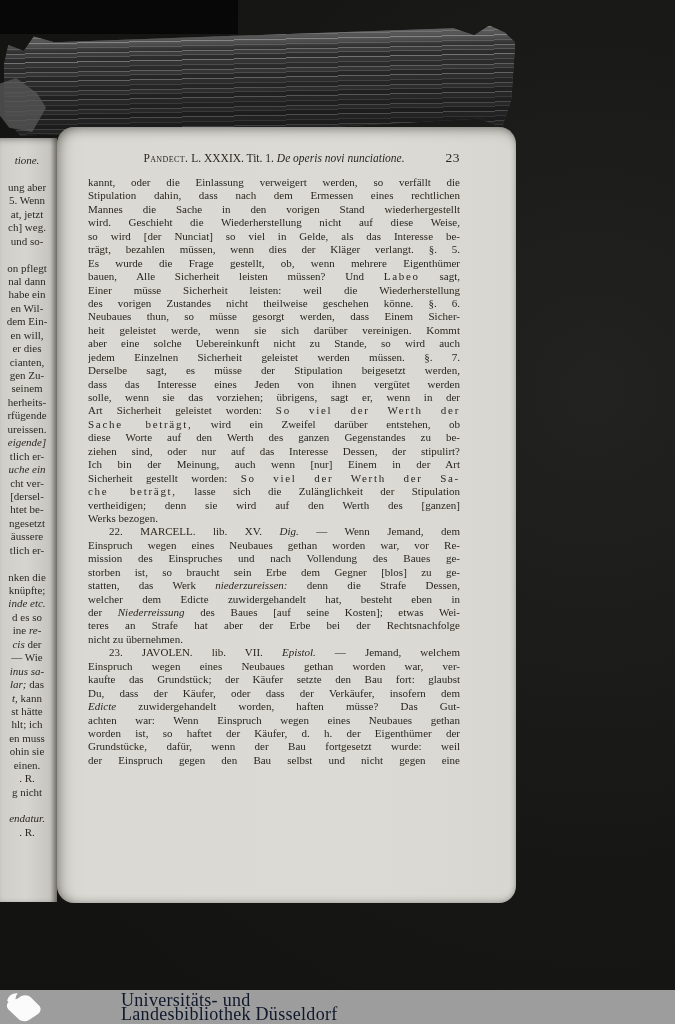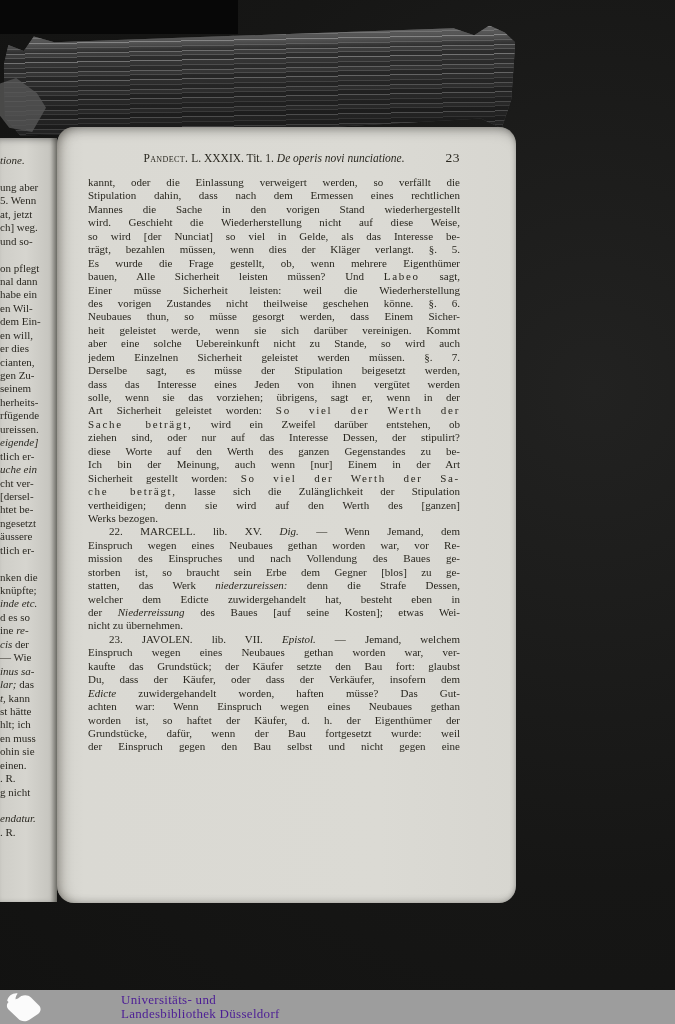--- a/index.html
+++ b/index.html
@@ -24,21 +24,21 @@
     opacity:.8;
   }
   
   .strip{
     position:absolute;left:0;top:138px;width:57px;height:764px;
     background:linear-gradient(90deg,#cfcec8 0,#d6d5cf 45%,#c6c5bf 88%,#97968e 100%);
     box-shadow:inset -4px 0 6px -2px rgba(0,0,0,.35), inset 0 6px 8px -6px rgba(0,0,0,.4);
     padding-top:16px;box-sizing:border-box;
     color:#2b2922;font-size:11px;line-height:13.45px;
   }
-  .sline{height:13.45px;text-align:left;padding-right:3px;overflow:hidden;white-space:nowrap;}
+  .sline{height:13.45px;text-align:center;padding-right:3px;overflow:hidden;white-space:nowrap;}
   
   .page{
     position:absolute;left:57px;top:127px;width:459px;height:776px;
     background:linear-gradient(90deg,#d3d2cc 0,#dad9d3 6%,#dbdad4 70%,#d7d6d0 100%);
     box-shadow:inset 9px 0 14px -8px rgba(55,50,40,.55),
                inset 0 10px 14px -10px rgba(0,0,0,.5),
                inset 0 -7px 10px -8px rgba(0,0,0,.3),
                inset -4px 0 6px -5px rgba(0,0,0,.35);
     color:#29271f;
     border-radius:17px;
@@ -56,21 +56,21 @@
   .bline.end{text-align-last:left;}
   .it{font-style:italic;}
   .sp{letter-spacing:1.7px;word-spacing:2.5px;}
   
   .footer{
     position:absolute;left:0;bottom:0;width:675px;height:34px;background:#9d9d9d;
     display:flex;align-items:center;
   }
   .footer-logo{margin-left:3px;flex:0 0 auto;}
   .footer-text{
-    margin-left:78px;color:#4c1d95;font-size:13px;line-height:14.5px;letter-spacing:.3px;
+    margin-left:78px;color:#0f172a;font-size:18px;line-height:14.5px;letter-spacing:.3px;
   }
 </style>
 </head>
 <body>
 
 <div class="scene">
 
   <div class="top-dark"></div>
 
   <div class="book-edge"></div>
@@ -152,34 +152,35 @@
         <div class="bline"><span>des vorigen Zustandes nicht theilweise geschehen könne. §. 6.</span></div>
         <div class="bline"><span>Neubaues thun, so müsse gesorgt werden, dass Einem Sicher-</span></div>
         <div class="bline"><span>heit geleistet werde, wenn sie sich darüber vereinigen. Kommt</span></div>
         <div class="bline"><span>aber eine solche Uebereinkunft nicht zu Stande, so wird auch</span></div>
         <div class="bline"><span>jedem Einzelnen Sicherheit geleistet werden müssen. §. 7.</span></div>
         <div class="bline"><span>Derselbe sagt, es müsse der Stipulation beigesetzt werden,</span></div>
         <div class="bline"><span>dass das Interesse eines Jeden von ihnen vergütet werden</span></div>
         <div class="bline"><span>solle, wenn sie das vorziehen; übrigens, sagt er, wenn in der</span></div>
         <div class="bline"><span>Art Sicherheit geleistet worden: </span><span class="sp">So viel der Werth der</span></div>
         <div class="bline"><span class="sp">Sache beträgt,</span><span> wird ein Zweifel darüber entstehen, ob</span></div>
+        <div class="bline"><span>diese Worte auf den Werth des ganzen Gegenstandes zu be-</span></div>
         <div class="bline"><span>ziehen sind, oder nur auf das Interesse Dessen, der stipulirt?</span></div>
-        <div class="bline"><span>diese Worte auf den Werth des ganzen Gegenstandes zu be-</span></div>
         <div class="bline"><span>Ich bin der Meinung, auch wenn [nur] Einem in der Art</span></div>
         <div class="bline"><span>Sicherheit gestellt worden: </span><span class="sp">So viel der Werth der Sa-</span></div>
         <div class="bline"><span class="sp">che beträgt,</span><span> lasse sich die Zulänglichkeit der Stipulation</span></div>
         <div class="bline"><span>vertheidigen; denn sie wird auf den Werth des [ganzen]</span></div>
         <div class="bline end"><span>Werks bezogen.</span></div>
         <div class="bline first"><span>22. MARCELL. lib. XV. </span><span class="it">Dig.</span><span> — Wenn Jemand, dem</span></div>
         <div class="bline"><span>Einspruch wegen eines Neubaues gethan worden war, vor Re-</span></div>
         <div class="bline"><span>mission des Einspruches und nach Vollendung des Baues ge-</span></div>
         <div class="bline"><span>storben ist, so braucht sein Erbe dem Gegner [blos] zu ge-</span></div>
         <div class="bline"><span>statten, das Werk </span><span class="it">niederzureissen:</span><span> denn die Strafe Dessen,</span></div>
         <div class="bline"><span>welcher dem Edicte zuwidergehandelt hat, besteht eben in</span></div>
         <div class="bline"><span>der </span><span class="it">Niederreissung</span><span> des Baues [auf seine Kosten]; etwas Wei-</span></div>
+        <div class="bline"><span>teres an Strafe hat aber der Erbe bei der Rechtsnachfolge</span></div>
         <div class="bline end"><span>nicht zu übernehmen.</span></div>
         <div class="bline first"><span>23. JAVOLEN. lib. VII. </span><span class="it">Epistol.</span><span> — Jemand, welchem</span></div>
         <div class="bline"><span>Einspruch wegen eines Neubaues gethan worden war, ver-</span></div>
         <div class="bline"><span>kaufte das Grundstück; der Käufer setzte den Bau fort: glaubst</span></div>
         <div class="bline"><span>Du, dass der Käufer, oder dass der Verkäufer, insofern dem</span></div>
         <div class="bline"><span class="it">Edicte</span><span> zuwidergehandelt worden, haften müsse? Das Gut-</span></div>
         <div class="bline"><span>achten war: Wenn Einspruch wegen eines Neubaues gethan</span></div>
         <div class="bline"><span>worden ist, so haftet der Käufer, d. h. der Eigenthümer der</span></div>
         <div class="bline"><span>Grundstücke, dafür, wenn der Bau fortgesetzt wurde: weil</span></div>
         <div class="bline"><span>der Einspruch gegen den Bau selbst und nicht gegen eine</span></div>

